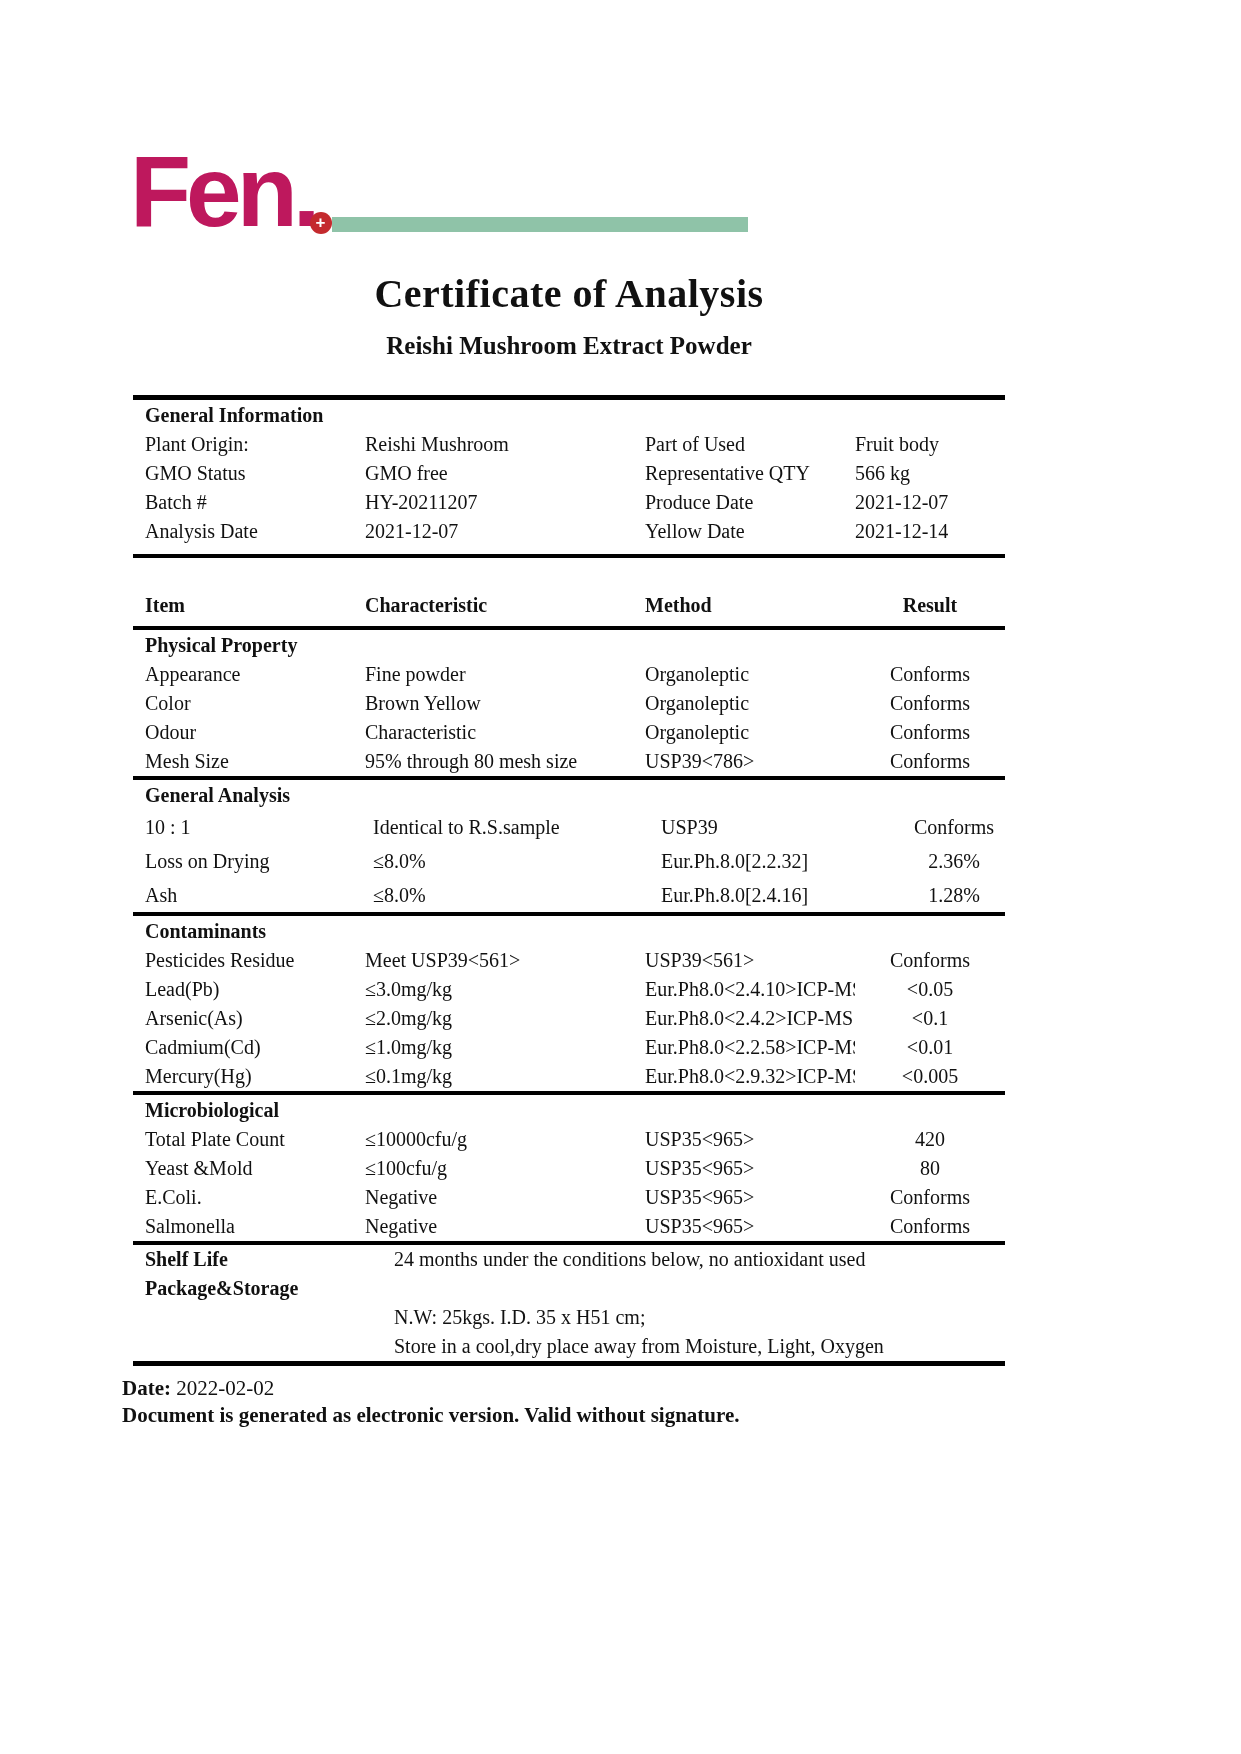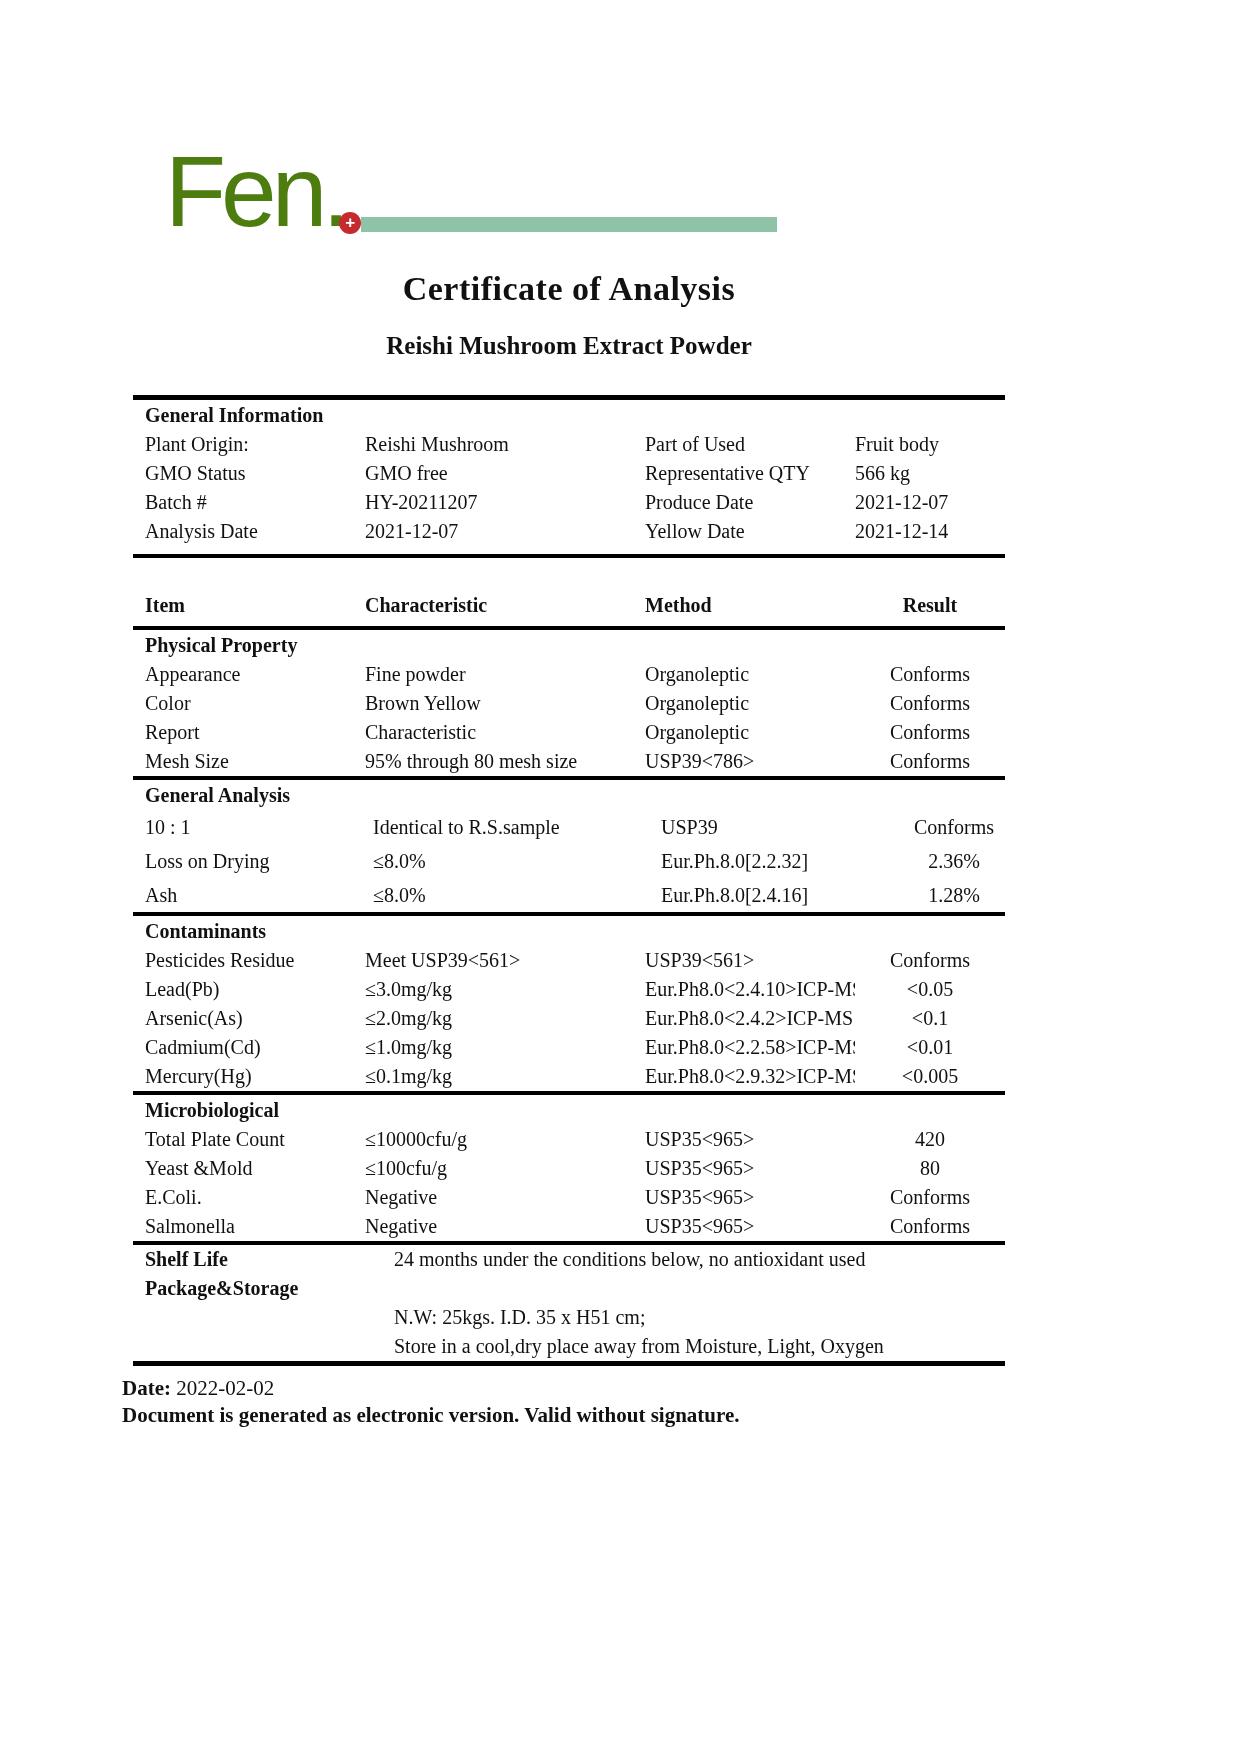--- a/index.html
+++ b/index.html
@@ -6,34 +6,34 @@
   html,body { background:#ffffff; }
   body {
     width:1241px; height:1754px; position:relative;
     font-family:"Liberation Serif", serif; color:#111;
   }
   .page { position:absolute; inset:0; }
 
   
   .logo { position:absolute; left:130px; top:145px; display:flex; align-items:flex-end; }
   .logo-text {
-    font-family:"Liberation Sans", sans-serif; font-weight:400;
-    font-size:100px; line-height:0.92; letter-spacing:-5px; color:#4d7c0f;margin-left:35px;
+    font-family:"Liberation Sans", sans-serif; font-weight:700;
+    font-size:100px; line-height:0.92; letter-spacing:-5px; color:#be185d;
   }
   .logo-badge {
     width:22px; height:22px; border-radius:50%; background:#c42a2e; color:#fff;
     font-family:"Liberation Sans", sans-serif; font-weight:700; font-size:17px;
     line-height:21px; text-align:center; margin-left:-6px; margin-bottom:3px; flex:0 0 auto;
   }
   .logo-bar { width:416px; height:15px; background:#8fc3a8; margin-bottom:5px; flex:0 0 auto; }
 
   
   .title {
     position:absolute; left:133px; width:872px; top:270px; text-align:center;
-    font-size:34px; font-weight:700; letter-spacing:0.5px;
+    font-size:40px; font-weight:700; letter-spacing:0.5px;
   }
   .subtitle {
     position:absolute; left:133px; width:872px; top:332px; text-align:center;
     font-size:25px; font-weight:700;
   }
 
   
   .content { position:absolute; left:133px; top:395px; width:872px; font-size:20px; }
   .rule5 { height:5px; background:#000; }
   .rule4 { height:4px; background:#000; }
@@ -126,21 +126,21 @@
       <span class="c">Organoleptic</span>
       <span class="c res">Conforms</span>
     </div>
     <div class="row">
       <span class="c pad">Color</span>
       <span class="c">Brown Yellow</span>
       <span class="c">Organoleptic</span>
       <span class="c res">Conforms</span>
     </div>
     <div class="row">
-      <span class="c pad">Report</span>
+      <span class="c pad">Odour</span>
       <span class="c">Characteristic</span>
       <span class="c">Organoleptic</span>
       <span class="c res">Conforms</span>
     </div>
     <div class="row">
       <span class="c pad">Mesh Size</span>
       <span class="c">95% through 80 mesh size</span>
       <span class="c">USP39&lt;786&gt;</span>
       <span class="c res">Conforms</span>
     </div>

